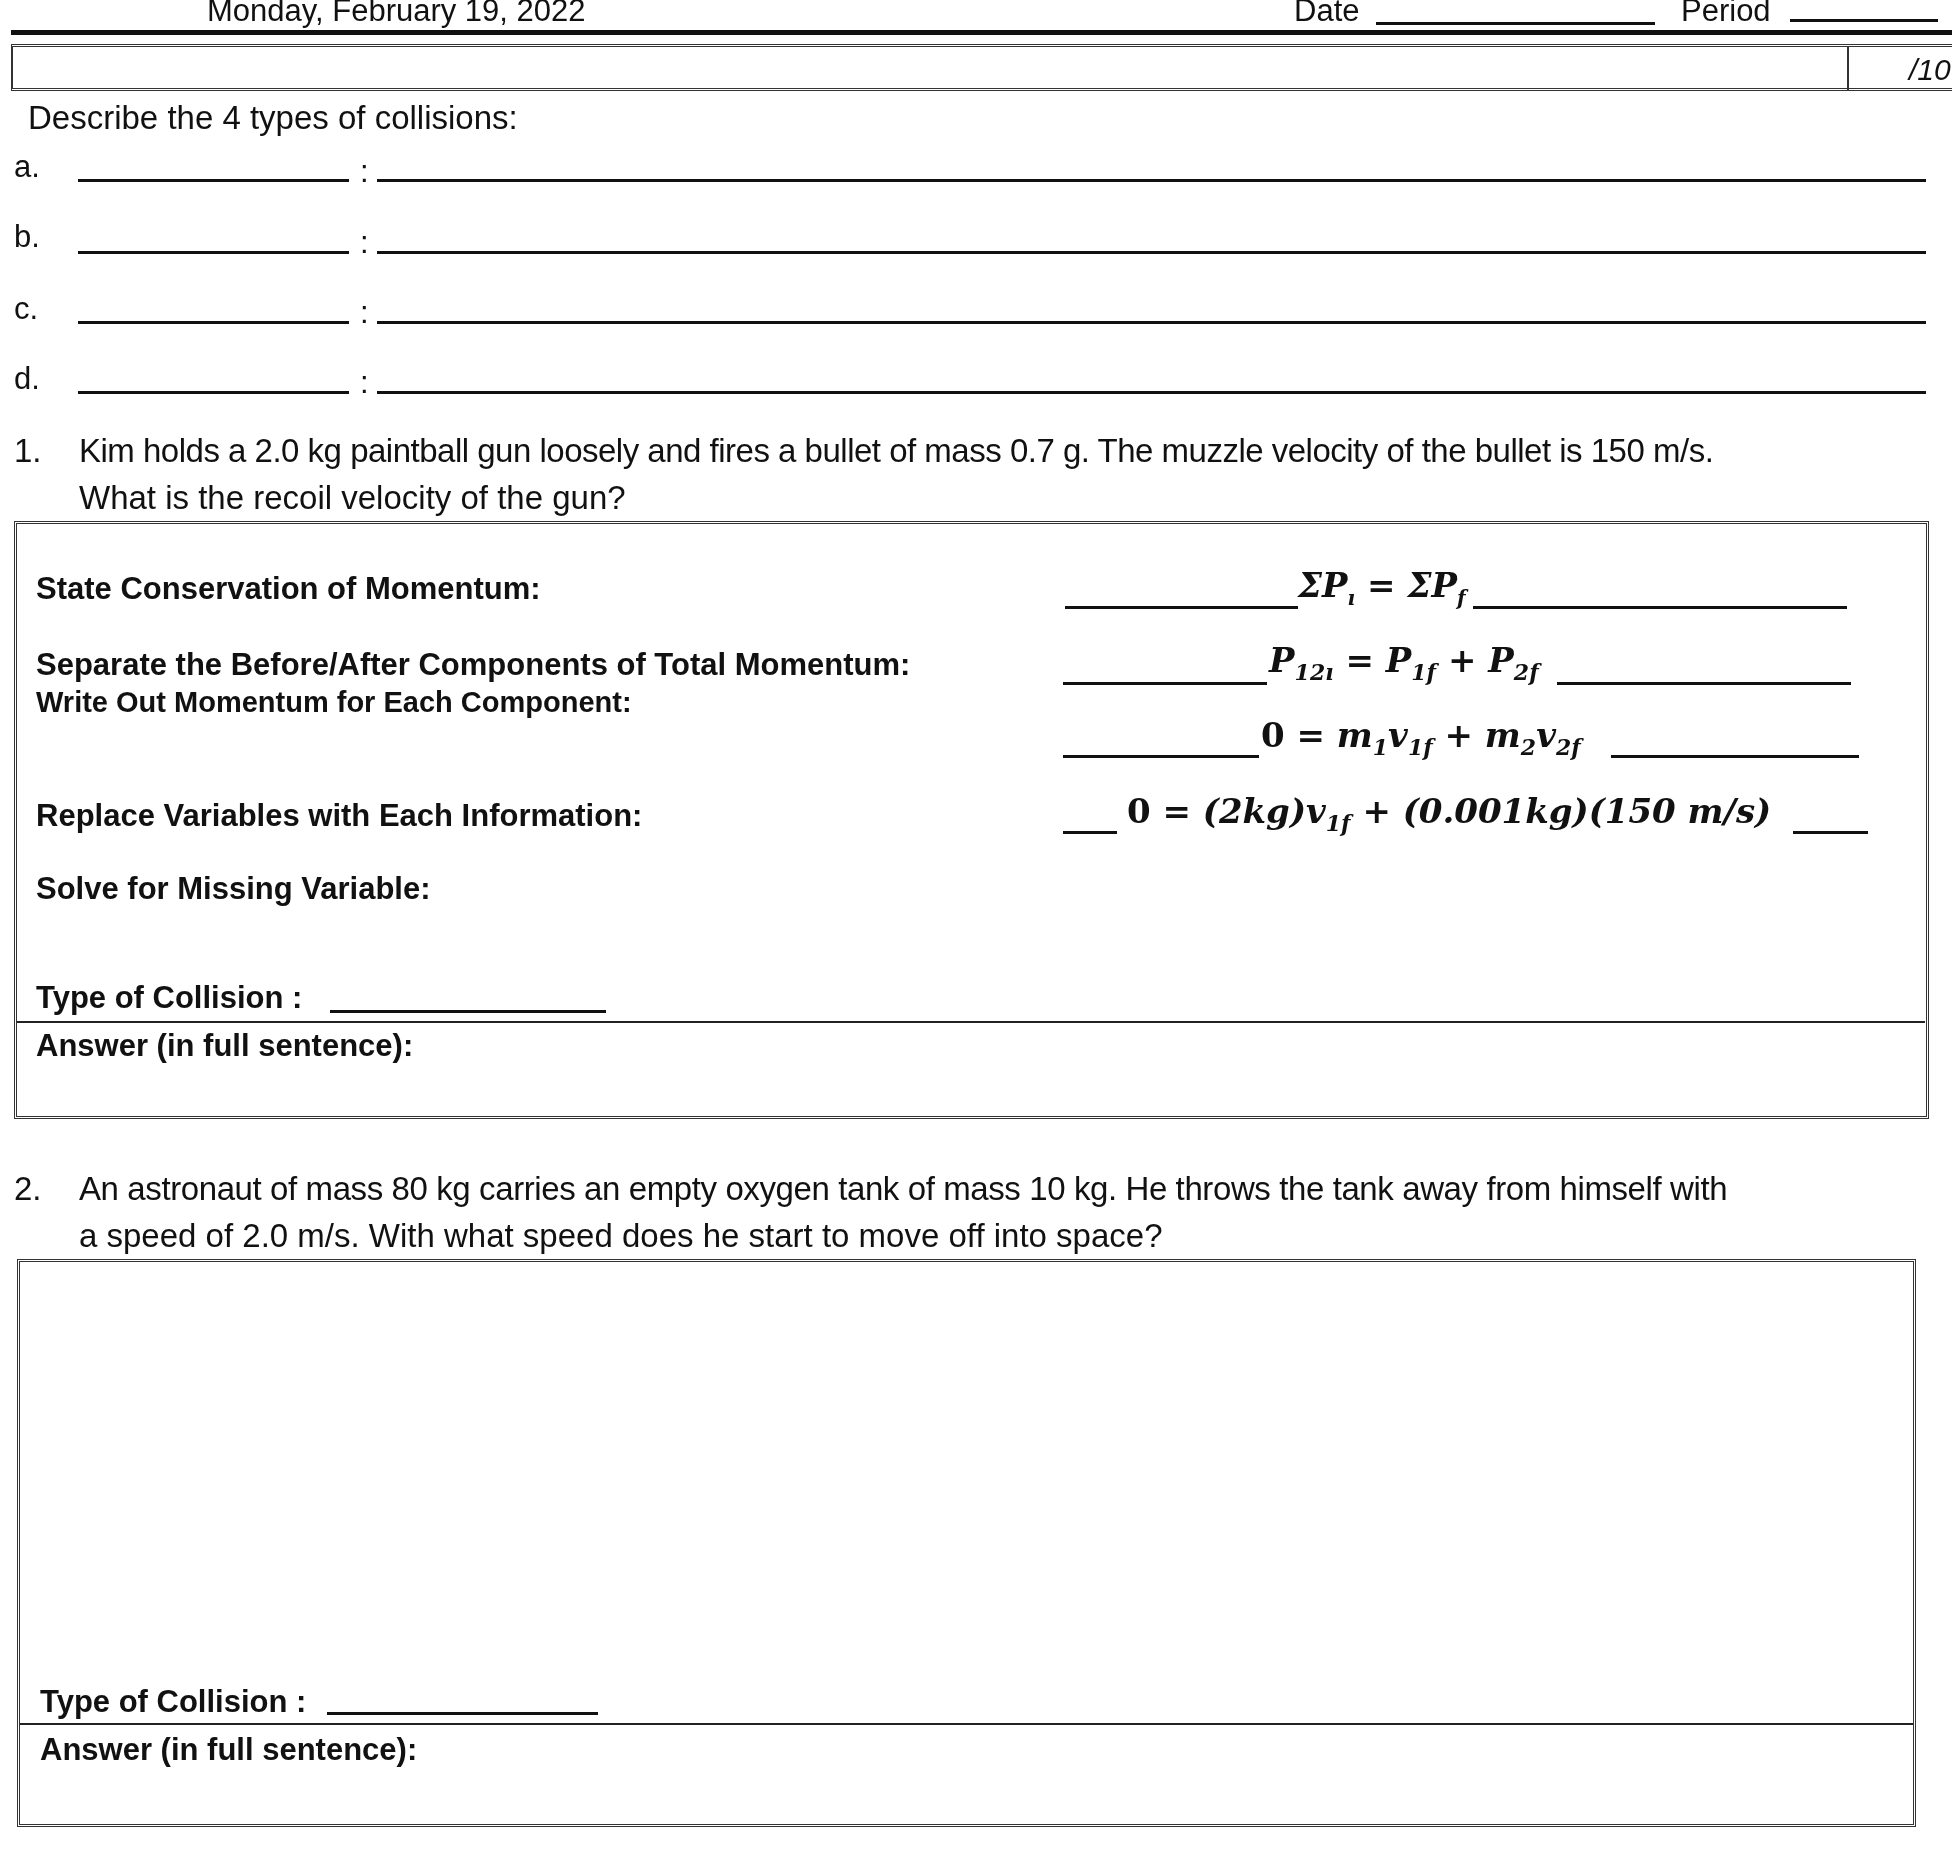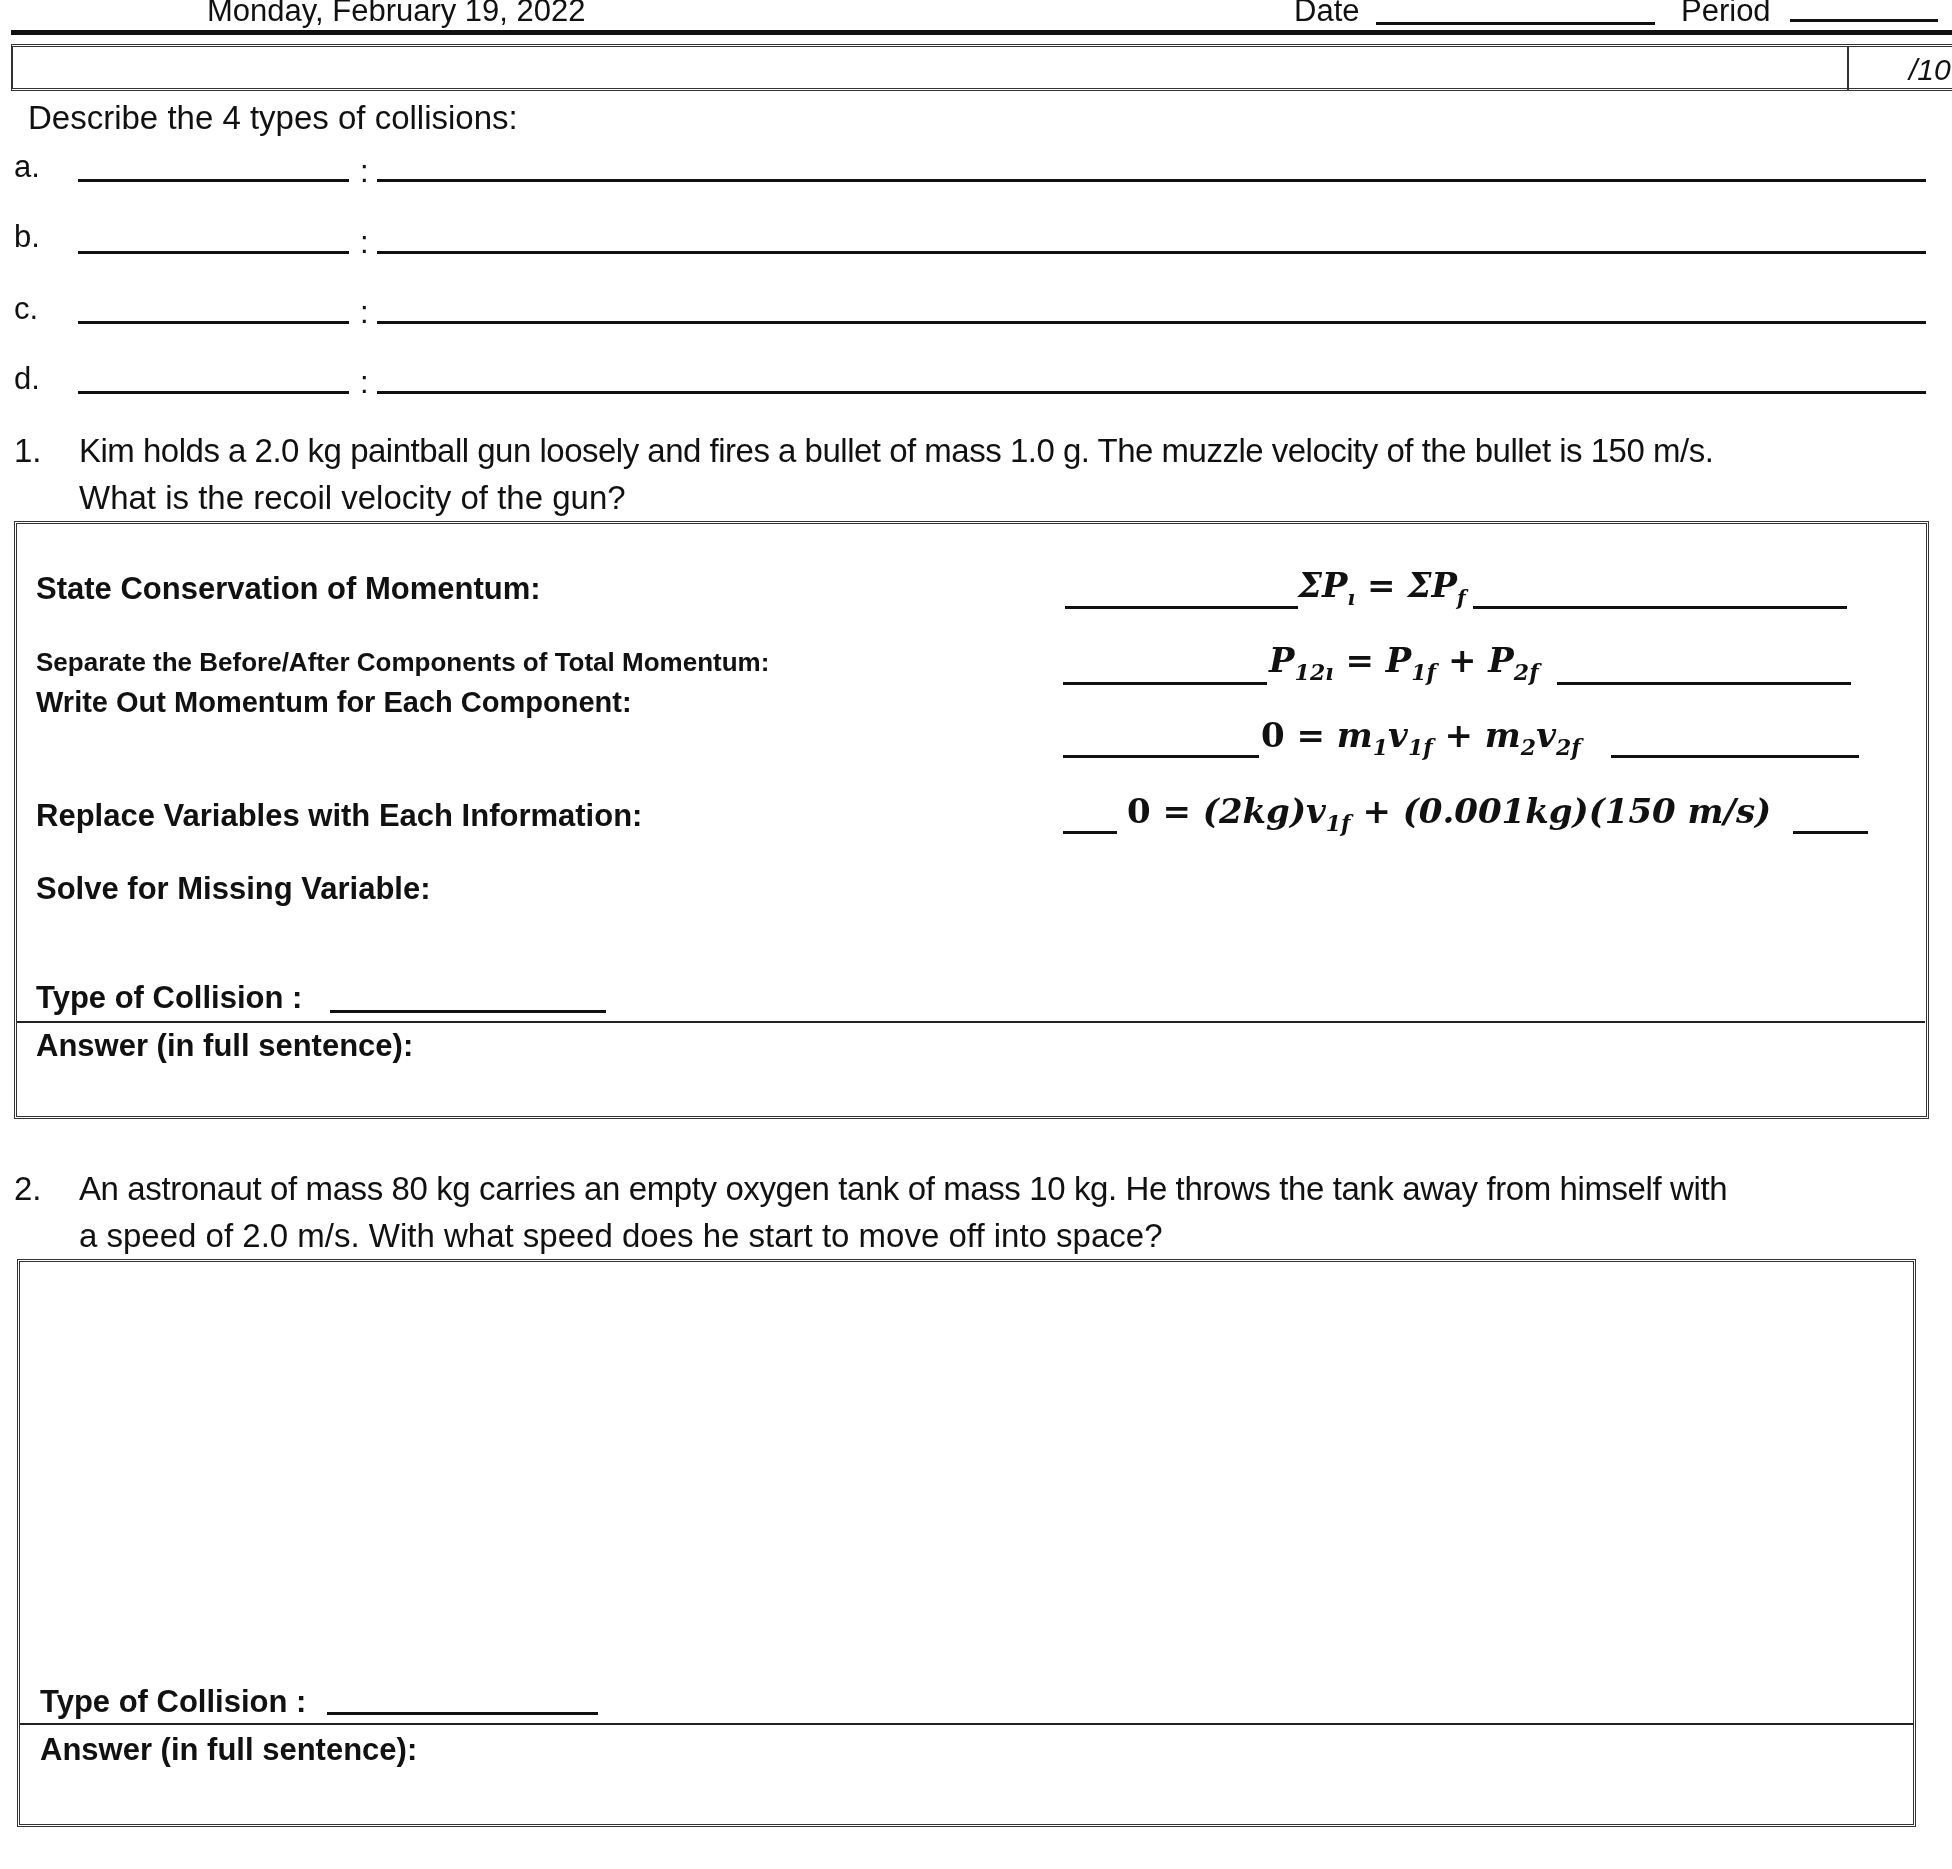--- a/index.html
+++ b/index.html
@@ -53,34 +53,34 @@
   <div class="field" style="left:377px; top:321px; width:1549px;"></div>
 </div>
 <div>
   <div class="abs txt" style="left:14px; top:363px;">d.</div>
   <div class="field" style="left:78px; top:391px; width:271px;"></div>
   <div class="abs txt" style="left:360px; top:367px;">:</div>
   <div class="field" style="left:377px; top:391px; width:1549px;"></div>
 </div>
 
 <div class="abs txt" style="left:14px; top:434px; font-size:33px;">1.</div>
-<div class="abs txt" style="left:79px; top:434px; font-size:33px; letter-spacing:-0.5px;">Kim holds a 2.0 kg paintball gun loosely and fires a bullet of mass 1.0 g.  The muzzle velocity of the bullet is 150 m/s.</div>
+<div class="abs txt" style="left:79px; top:434px; font-size:33px; letter-spacing:-0.5px;">Kim holds a 2.0 kg paintball gun loosely and fires a bullet of mass 0.7 g.  The muzzle velocity of the bullet is 150 m/s.</div>
 <div class="abs txt" style="left:79px; top:481px; font-size:33px;">What is the recoil velocity of the gun?</div>
 
 <div class="box" style="left:14px; top:521px; width:1915px; height:598px;"></div>
 
 <div>
   <div class="abs txt bold" style="left:36px; top:573px; font-size:31px;">State Conservation of Momentum:</div>
   <div class="field" style="left:1065px; top:606px; width:233px;"></div>
   <div class="abs math txt" style="left:1298px; top:568px;">ΣP<sub style="font-size:20px;">ı</sub> <span class="up">=</span> ΣP<sub style="font-size:20px;">f</sub></div>
   <div class="field" style="left:1473px; top:606px; width:374px;"></div>
 </div>
 
 <div>
-  <div class="abs txt bold" style="left:36px; top:649px; font-size:26px;">Separate the Before/After Components of Total Momentum:</div>
+  <div class="abs txt bold" style="left:36px; top:649px; font-size:31px;">Separate the Before/After Components of Total Momentum:</div>
   <div class="field" style="left:1063px; top:682px; width:204px;"></div>
   <div class="abs math txt" style="left:1269px; top:643px;">P<sub style="font-size:22px;margin-top:16px;">12ı</sub> <span class="up">=</span> P<sub style="font-size:22px;">1f</sub> <span class="up">+</span> P<sub style="font-size:22px;">2f</sub></div>
   <div class="field" style="left:1557px; top:682px; width:294px;"></div>
 </div>
 
 <div>
   <div class="abs txt bold" style="left:36px; top:688px; font-size:29px;">Write Out Momentum for Each Component:</div>
   <div class="field" style="left:1063px; top:755px; width:196px;"></div>
   <div class="abs math txt" style="left:1261px; top:718px;"><span class="up">0 =</span> m<sub style="font-size:22px;">1</sub>v<sub style="font-size:22px;">1f</sub> <span class="up">+</span> m<sub style="font-size:22px;">2</sub>v<sub style="font-size:22px;">2f</sub></div>
   <div class="field" style="left:1611px; top:755px; width:248px;"></div>

